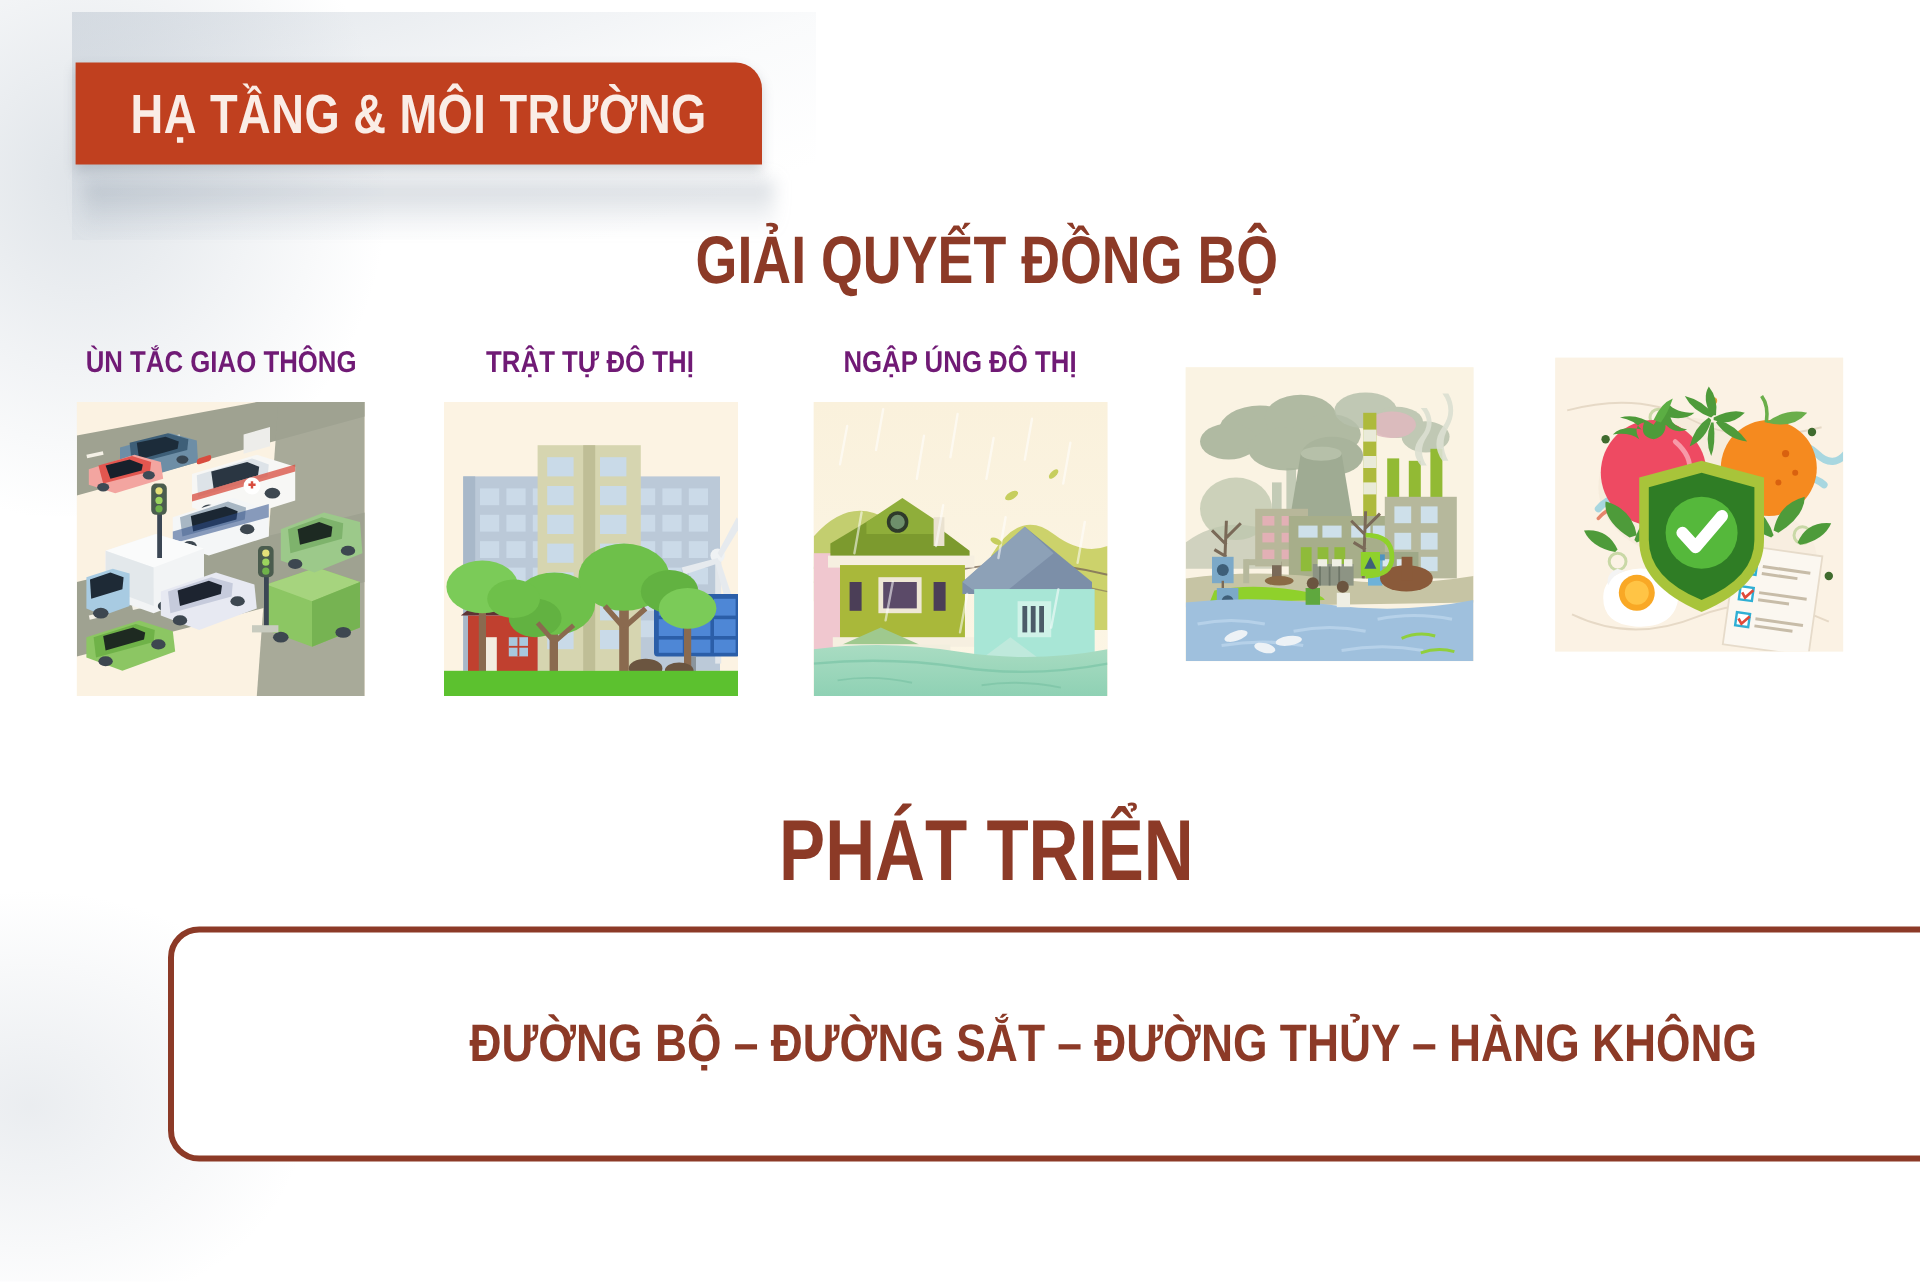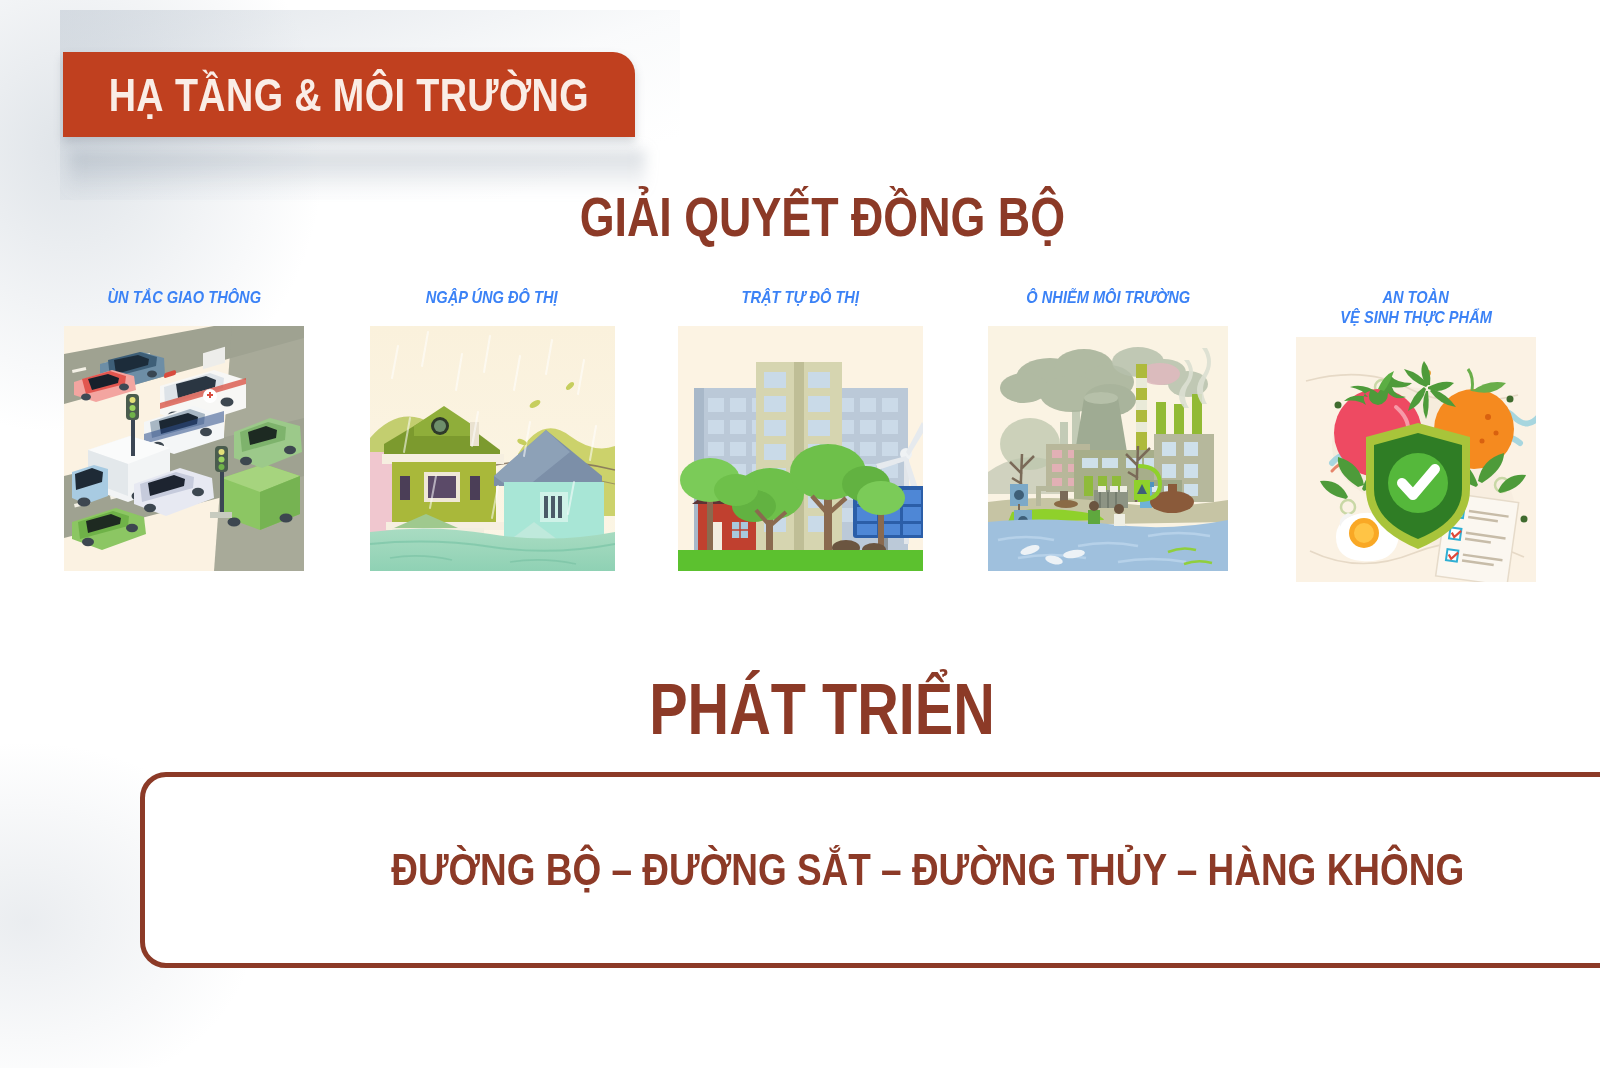--- a/index.html
+++ b/index.html
@@ -73,27 +73,26 @@
   }
 
   
   .cards {
     position: absolute;
     left: 40px; top: 288px; width: 1520px; height: 340px;
     display: flex; justify-content: space-between; align-items: flex-start;
   }
   .card { width: 288px; display: flex; flex-direction: column; align-items: center; }
   .card-label {
-    color: #3b82f6;
-    font-size: 17px;
+    color: #701a75;
+    font-size: 25px;
     font-weight: 700;
     text-align: center;
     line-height: 1.16;
     white-space: nowrap;
-    font-style: italic;
   }
   .card-label .sq { display: inline-block; transform: scaleX(0.86); transform-origin: center; }
   .card-figure {
     margin-top: 18px;
     width: 240px; height: 245px;
     overflow: hidden;
     position: relative;
     background: #FBF4E6;
   }
   .card-figure.wide { width: 245px; }
@@ -244,110 +243,20 @@
           <rect x="62" y="68" width="13" height="26" rx="4" fill="#4A5C4E"></rect>
           <circle cx="68.5" cy="74" r="3" fill="#E4E07A"></circle>
           <circle cx="68.5" cy="82" r="3" fill="#9BD45E"></circle>
           <circle cx="68.5" cy="89" r="3" fill="#6FB24A"></circle>
           <rect x="156" y="140" width="4" height="48" fill="#3B4654"></rect>
           <rect x="151" y="120" width="13" height="26" rx="4" fill="#4A5C4E"></rect>
           <circle cx="157.5" cy="126" r="3" fill="#E4E07A"></circle>
           <circle cx="157.5" cy="133.5" r="3" fill="#9BD45E"></circle>
           <circle cx="157.5" cy="141" r="3" fill="#6FB24A"></circle>
           <rect x="146" y="186" width="22" height="6" fill="#C8CBBF"></rect>
-        </g>
-      </svg>
-    </div>
-  </div>
-
-  <div class="card">
-    <div class="card-label">
-      <span class="sq">NGẬP ÚNG ĐÔ THỊ</span>
-    </div>
-    <div class="card-figure wide">
-      <svg viewBox="0 0 245 245" xmlns="http://www.w3.org/2000/svg">
-        <defs>
-          <linearGradient id="skyF" x1="0" y1="0" x2="0" y2="1">
-            <stop offset="0%" stop-color="#FAF1DC"></stop>
-            <stop offset="100%" stop-color="#FCF6E6"></stop>
-          </linearGradient>
-          <linearGradient id="waterF" x1="0" y1="0" x2="0" y2="1">
-            <stop offset="0%" stop-color="#A9DCC2"></stop>
-            <stop offset="100%" stop-color="#8FD1B4"></stop>
-          </linearGradient>
-        </defs>
-        <rect width="245" height="245" fill="url(#skyF)"></rect>
-
-        <path d="M0 112 q30 -34 62 -14 q26 16 46 8 l0 60 L0 166 Z" fill="#B9C75A" opacity="0.85"></path>
-        <path d="M148 128 q24 -40 52 -18 q24 18 45 10 l0 70 L148 190 Z" fill="#C6CE5E" opacity="0.9"></path>
-
-        <path d="M0 138 q60 14 120 2 q60 -12 125 4" stroke="#7C6A59" stroke-width="1.6" fill="none" opacity="0.8"></path>
-        <path d="M0 150 q60 16 120 4 q60 -12 125 4" stroke="#7C6A59" stroke-width="1.2" fill="none" opacity="0.6"></path>
-
-        <rect x="0" y="126" width="26" height="96" fill="#F0C7CF"></rect>
-
-        <path d="M14 118 L74 82 L130 124 L130 134 L14 134 Z" fill="#7C9A2E"></path>
-        <path d="M44 100 L74 80 L104 100 L104 110 L44 110 Z" fill="#8FAE3A"></path>
-        <rect x="12" y="128" width="122" height="10" fill="#F6EFE0"></rect>
-        <rect x="22" y="136" width="104" height="66" fill="#B5C23B"></rect>
-        <rect x="22" y="136" width="104" height="66" fill="#A9B83A"></rect>
-        <circle cx="70" cy="100" r="9" fill="#2E3A2A"></circle>
-        <circle cx="70" cy="100" r="6" fill="#6E8F6B"></circle>
-        <rect x="100" y="96" width="9" height="24" fill="#EAE2D0"></rect>
-        <rect x="54" y="146" width="36" height="30" fill="#EFE8D6"></rect>
-        <rect x="58" y="150" width="28" height="22" fill="#5B4A68"></rect>
-        <rect x="30" y="150" width="10" height="24" fill="#4B3E57"></rect>
-        <rect x="100" y="150" width="10" height="24" fill="#4B3E57"></rect>
-        <rect x="16" y="196" width="118" height="8" fill="#F6EFE0"></rect>
-
-        <path d="M24 202 L56 188 L88 202 Z" fill="#9FC98E"></path>
-        <rect x="22" y="202" width="92" height="24" fill="#F2EEDE"></rect>
-        <rect x="46" y="212" width="8" height="16" fill="#DCD6C0"></rect>
-        <rect x="74" y="212" width="8" height="16" fill="#DCD6C0"></rect>
-
-        <path d="M124 150 L176 104 L232 150 L232 160 L124 160 Z" fill="#7C8FA8"></path>
-        <path d="M124 150 L176 104 L200 126 L148 168 Z" fill="#93A7BC" opacity="0.75"></path>
-        <rect x="134" y="156" width="100" height="62" fill="#9FE3D3"></rect>
-        <rect x="134" y="156" width="100" height="62" fill="#A8E6D6"></rect>
-        <rect x="170" y="166" width="28" height="30" fill="#CFF2E8"></rect>
-        <g fill="#4B5B68">
-          <rect x="174" y="170" width="4" height="22"></rect>
-          <rect x="181" y="170" width="4" height="22"></rect>
-          <rect x="188" y="170" width="4" height="22"></rect>
-        </g>
-        <path d="M140 214 L164 196 L188 214 Z" fill="#BFE9DC"></path>
-        <rect x="138" y="214" width="56" height="20" fill="#D4F0E6"></rect>
-        <rect x="172" y="218" width="10" height="18" fill="#8FC7B9"></rect>
-
-        <path d="M0 206 q60 -8 120 2 q62 10 125 -2 L245 245 L0 245 Z" fill="url(#waterF)"></path>
-        <path d="M0 218 q62 -6 122 3 q60 9 123 -3" stroke="#7BC4A6" stroke-width="2" fill="none" opacity="0.7"></path>
-        <path d="M20 232 q30 -5 62 2" stroke="#76BFA1" stroke-width="1.6" fill="none" opacity="0.6"></path>
-        <path d="M140 236 q32 -5 66 2" stroke="#76BFA1" stroke-width="1.6" fill="none" opacity="0.6"></path>
-
-        <g stroke="#FFFFFF" stroke-width="2" opacity="0.55" stroke-linecap="round">
-          <line x1="28" y1="20" x2="22" y2="52"></line>
-          <line x1="58" y1="6" x2="52" y2="40"></line>
-          <line x1="92" y1="28" x2="86" y2="64"></line>
-          <line x1="120" y1="10" x2="114" y2="46"></line>
-          <line x1="150" y1="30" x2="144" y2="64"></line>
-          <line x1="182" y1="14" x2="176" y2="48"></line>
-          <line x1="214" y1="34" x2="208" y2="68"></line>
-          <line x1="40" y1="92" x2="34" y2="126"></line>
-          <line x1="108" y1="86" x2="102" y2="120"></line>
-          <line x1="160" y1="96" x2="154" y2="130"></line>
-          <line x1="226" y1="100" x2="220" y2="134"></line>
-          <line x1="66" y1="150" x2="60" y2="182"></line>
-          <line x1="128" y1="160" x2="122" y2="192"></line>
-          <line x1="204" y1="156" x2="198" y2="188"></line>
-        </g>
-
-        <g fill="#C6CE5E">
-          <ellipse cx="165" cy="78" rx="6" ry="3" transform="rotate(-30 165 78)"></ellipse>
-          <ellipse cx="152" cy="116" rx="5" ry="2.5" transform="rotate(25 152 116)"></ellipse>
-          <ellipse cx="200" cy="60" rx="5" ry="2.5" transform="rotate(-45 200 60)"></ellipse>
         </g>
       </svg>
     </div>
   </div>
 
   <div class="card">
     <div class="card-label">
       <span class="sq">TRẬT TỰ ĐÔ THỊ</span>
     </div>
     <div class="card-figure wide">
@@ -482,22 +391,109 @@
           <ellipse cx="196" cy="224" rx="12" ry="7"></ellipse>
         </g>
 
         <rect x="0" y="224" width="245" height="24" fill="#5CC12F"></rect>
       </svg>
     </div>
   </div>
 
   <div class="card">
     <div class="card-label">
-      <span class="sq">Ô NHIỄM MÔI TRƯỜNG</span>
+      <span class="sq">NGẬP ÚNG ĐÔ THỊ</span>
     </div>
+    <div class="card-figure wide">
+      <svg viewBox="0 0 245 245" xmlns="http://www.w3.org/2000/svg">
+        <defs>
+          <linearGradient id="skyF" x1="0" y1="0" x2="0" y2="1">
+            <stop offset="0%" stop-color="#FAF1DC"></stop>
+            <stop offset="100%" stop-color="#FCF6E6"></stop>
+          </linearGradient>
+          <linearGradient id="waterF" x1="0" y1="0" x2="0" y2="1">
+            <stop offset="0%" stop-color="#A9DCC2"></stop>
+            <stop offset="100%" stop-color="#8FD1B4"></stop>
+          </linearGradient>
+        </defs>
+        <rect width="245" height="245" fill="url(#skyF)"></rect>
+
+        <path d="M0 112 q30 -34 62 -14 q26 16 46 8 l0 60 L0 166 Z" fill="#B9C75A" opacity="0.85"></path>
+        <path d="M148 128 q24 -40 52 -18 q24 18 45 10 l0 70 L148 190 Z" fill="#C6CE5E" opacity="0.9"></path>
+
+        <path d="M0 138 q60 14 120 2 q60 -12 125 4" stroke="#7C6A59" stroke-width="1.6" fill="none" opacity="0.8"></path>
+        <path d="M0 150 q60 16 120 4 q60 -12 125 4" stroke="#7C6A59" stroke-width="1.2" fill="none" opacity="0.6"></path>
+
+        <rect x="0" y="126" width="26" height="96" fill="#F0C7CF"></rect>
+
+        <path d="M14 118 L74 82 L130 124 L130 134 L14 134 Z" fill="#7C9A2E"></path>
+        <path d="M44 100 L74 80 L104 100 L104 110 L44 110 Z" fill="#8FAE3A"></path>
+        <rect x="12" y="128" width="122" height="10" fill="#F6EFE0"></rect>
+        <rect x="22" y="136" width="104" height="66" fill="#B5C23B"></rect>
+        <rect x="22" y="136" width="104" height="66" fill="#A9B83A"></rect>
+        <circle cx="70" cy="100" r="9" fill="#2E3A2A"></circle>
+        <circle cx="70" cy="100" r="6" fill="#6E8F6B"></circle>
+        <rect x="100" y="96" width="9" height="24" fill="#EAE2D0"></rect>
+        <rect x="54" y="146" width="36" height="30" fill="#EFE8D6"></rect>
+        <rect x="58" y="150" width="28" height="22" fill="#5B4A68"></rect>
+        <rect x="30" y="150" width="10" height="24" fill="#4B3E57"></rect>
+        <rect x="100" y="150" width="10" height="24" fill="#4B3E57"></rect>
+        <rect x="16" y="196" width="118" height="8" fill="#F6EFE0"></rect>
+
+        <path d="M24 202 L56 188 L88 202 Z" fill="#9FC98E"></path>
+        <rect x="22" y="202" width="92" height="24" fill="#F2EEDE"></rect>
+        <rect x="46" y="212" width="8" height="16" fill="#DCD6C0"></rect>
+        <rect x="74" y="212" width="8" height="16" fill="#DCD6C0"></rect>
+
+        <path d="M124 150 L176 104 L232 150 L232 160 L124 160 Z" fill="#7C8FA8"></path>
+        <path d="M124 150 L176 104 L200 126 L148 168 Z" fill="#93A7BC" opacity="0.75"></path>
+        <rect x="134" y="156" width="100" height="62" fill="#9FE3D3"></rect>
+        <rect x="134" y="156" width="100" height="62" fill="#A8E6D6"></rect>
+        <rect x="170" y="166" width="28" height="30" fill="#CFF2E8"></rect>
+        <g fill="#4B5B68">
+          <rect x="174" y="170" width="4" height="22"></rect>
+          <rect x="181" y="170" width="4" height="22"></rect>
+          <rect x="188" y="170" width="4" height="22"></rect>
+        </g>
+        <path d="M140 214 L164 196 L188 214 Z" fill="#BFE9DC"></path>
+        <rect x="138" y="214" width="56" height="20" fill="#D4F0E6"></rect>
+        <rect x="172" y="218" width="10" height="18" fill="#8FC7B9"></rect>
+
+        <path d="M0 206 q60 -8 120 2 q62 10 125 -2 L245 245 L0 245 Z" fill="url(#waterF)"></path>
+        <path d="M0 218 q62 -6 122 3 q60 9 123 -3" stroke="#7BC4A6" stroke-width="2" fill="none" opacity="0.7"></path>
+        <path d="M20 232 q30 -5 62 2" stroke="#76BFA1" stroke-width="1.6" fill="none" opacity="0.6"></path>
+        <path d="M140 236 q32 -5 66 2" stroke="#76BFA1" stroke-width="1.6" fill="none" opacity="0.6"></path>
+
+        <g stroke="#FFFFFF" stroke-width="2" opacity="0.55" stroke-linecap="round">
+          <line x1="28" y1="20" x2="22" y2="52"></line>
+          <line x1="58" y1="6" x2="52" y2="40"></line>
+          <line x1="92" y1="28" x2="86" y2="64"></line>
+          <line x1="120" y1="10" x2="114" y2="46"></line>
+          <line x1="150" y1="30" x2="144" y2="64"></line>
+          <line x1="182" y1="14" x2="176" y2="48"></line>
+          <line x1="214" y1="34" x2="208" y2="68"></line>
+          <line x1="40" y1="92" x2="34" y2="126"></line>
+          <line x1="108" y1="86" x2="102" y2="120"></line>
+          <line x1="160" y1="96" x2="154" y2="130"></line>
+          <line x1="226" y1="100" x2="220" y2="134"></line>
+          <line x1="66" y1="150" x2="60" y2="182"></line>
+          <line x1="128" y1="160" x2="122" y2="192"></line>
+          <line x1="204" y1="156" x2="198" y2="188"></line>
+        </g>
+
+        <g fill="#C6CE5E">
+          <ellipse cx="165" cy="78" rx="6" ry="3" transform="rotate(-30 165 78)"></ellipse>
+          <ellipse cx="152" cy="116" rx="5" ry="2.5" transform="rotate(25 152 116)"></ellipse>
+          <ellipse cx="200" cy="60" rx="5" ry="2.5" transform="rotate(-45 200 60)"></ellipse>
+        </g>
+      </svg>
+    </div>
+  </div>
+
+  <div class="card">
     <div class="card-figure">
       <svg viewBox="0 0 240 245" xmlns="http://www.w3.org/2000/svg">
         <rect width="240" height="245" fill="#FAF3E3"></rect>
 
         <path d="M0 146 q36 -26 78 -6 l0 28 L0 168 Z" fill="#B4BDA6" opacity="0.6"></path>
 
         <ellipse cx="42" cy="118" rx="30" ry="26" fill="#BCC6AC" opacity="0.75"></ellipse>
         <rect x="72" y="96" width="8" height="56" fill="#C3CBB6"></rect>
         <rect x="84" y="84" width="8" height="68" fill="#C3CBB6"></rect>
         <rect x="96" y="100" width="8" height="52" fill="#C3CBB6"></rect>
@@ -637,24 +633,20 @@
           <rect x="100" y="184" width="12" height="14" fill="#5FA83E"></rect>
           <circle cx="106" cy="180" r="5" fill="#6B5540"></circle>
           <rect x="126" y="188" width="11" height="12" fill="#EFEFE4"></rect>
           <circle cx="131" cy="183" r="5" fill="#6B5540"></circle>
         </g>
       </svg>
     </div>
   </div>
 
   <div class="card">
-    <div class="card-label">
-      <span class="sq">AN TOÀN</span><br>
-      <span class="sq">VỆ SINH THỰC PHẨM</span>
-    </div>
     <div class="card-figure" style="margin-top:10px;">
       <svg viewBox="0 0 240 245" xmlns="http://www.w3.org/2000/svg">
         <rect width="240" height="245" fill="#FBF2E4"></rect>
 
         <ellipse cx="108" cy="108" rx="72" ry="58" fill="#F5EADA" opacity="0.8"></ellipse>
         <ellipse cx="160" cy="168" rx="58" ry="44" fill="#F6ECDE" opacity="0.7"></ellipse>
 
         <path d="M10 44 q60 -16 104 8 q44 22 108 6" stroke="#E6D9C6" stroke-width="1.6" fill="none"></path>
         <path d="M14 214 q50 24 104 2 q54 -22 110 4" stroke="#E6D9C6" stroke-width="1.6" fill="none"></path>
 

